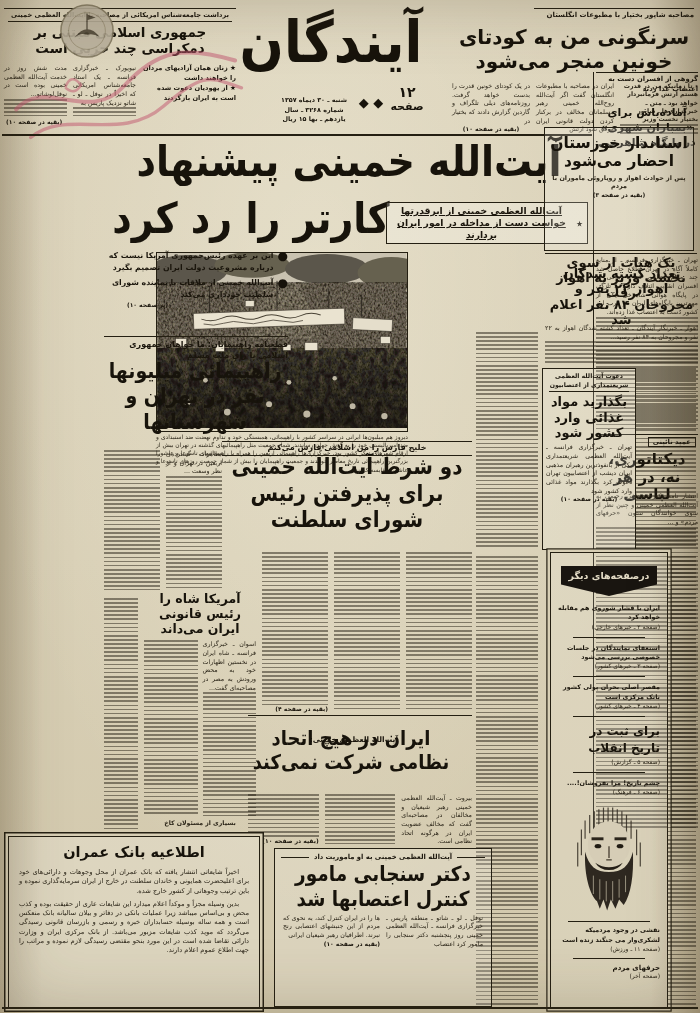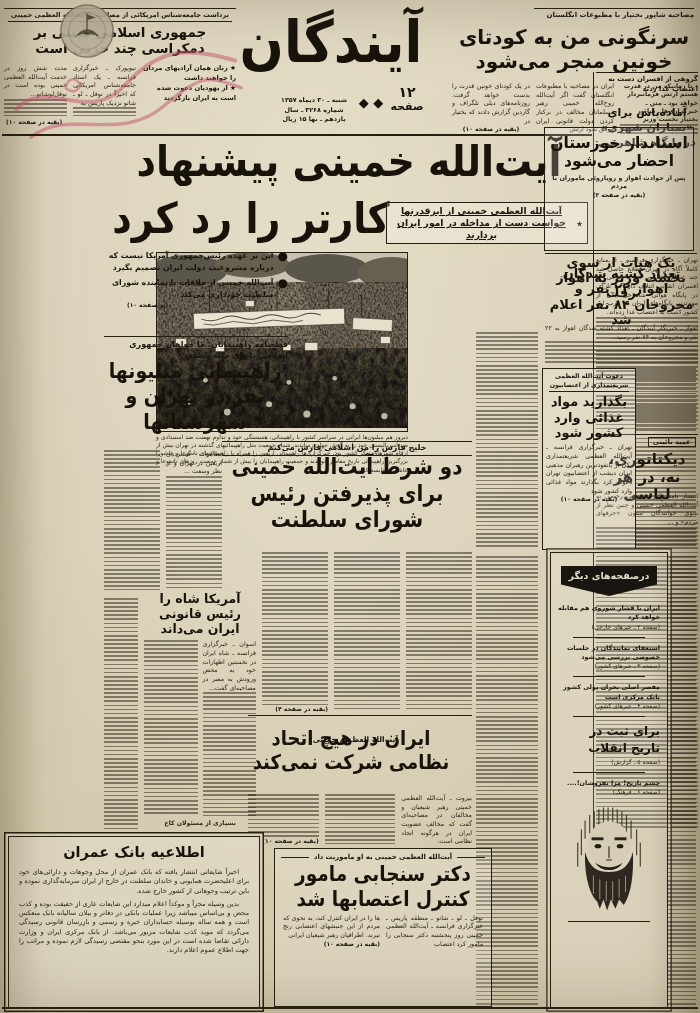--- a/index.html
+++ b/index.html
@@ -213,20 +213,27 @@
           <line x1="33" y1="80" x2="33" y2="100"></line>
             <line x1="40" y1="84" x2="40" y2="106"></line>
           <line x1="47" y1="86" x2="47" y2="108"></line>
             <line x1="54" y1="86" x2="54" y2="108"></line>
           <line x1="61" y1="84" x2="61" y2="104"></line>
             <line x1="68" y1="80" x2="68" y2="98"></line>
         </g>
       </svg>
     </div>
     <div class="rule" style="height:1px;width:70%;margin:4px auto;"></div>
+    <div style="padding:0 7px;">
+      <div class="k" style="font-size:6.4px;line-height:1.45;">نقشی در وجود مردمیکه لشکری‌وار می جنگند زنده است</div>
+      <div class="tc" style="font-size:6px;">(صفحه ۱۱ ـ ورزش)</div>
+      <div class="rule" style="height:1px;width:70%;margin:5px auto;"></div>
+      <div class="k" style="font-size:7px;">حرفهای مردم</div>
+      <div class="tc" style="font-size:6px;">(صفحه آخر)</div>
+    </div>
   </div>
   <div class="a g" style="left:668px;top:556px;width:28px;height:450px;"></div>
   <div class="a g" style="left:476px;top:332px;width:62px;height:216px;"></div>
   <div class="a g" style="left:476px;top:556px;width:62px;height:450px;"></div>
 
   <div class="a" style="right:292px;top:252px;width:250px;height:178px;border:1.5px solid #241f12;">
     <svg viewBox="0 0 250 176" width="250" height="175">
       <defs>
         <filter id="n1" x="0" y="0" width="100%" height="100%">
           <feTurbulence type="fractalNoise" baseFrequency="0.5 0.38" numOctaves="2" seed="8" result="t"></feTurbulence>

